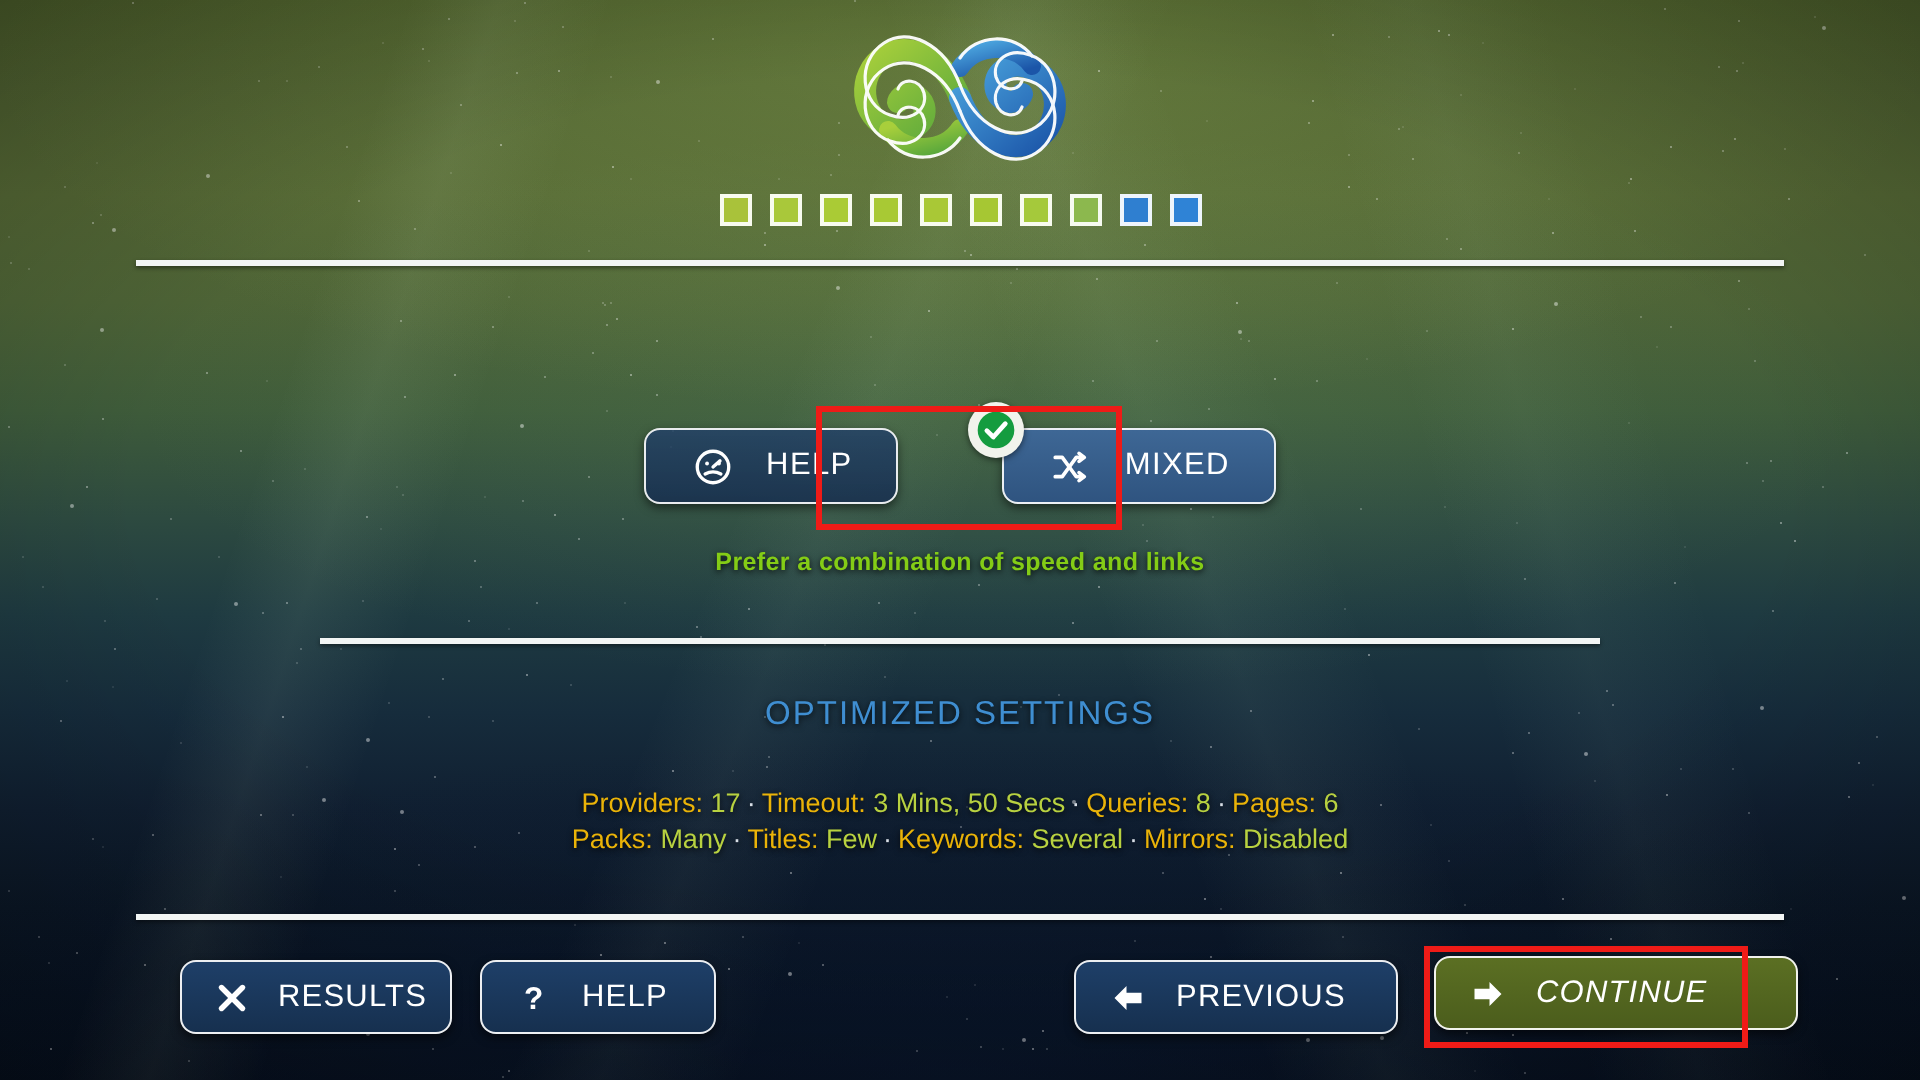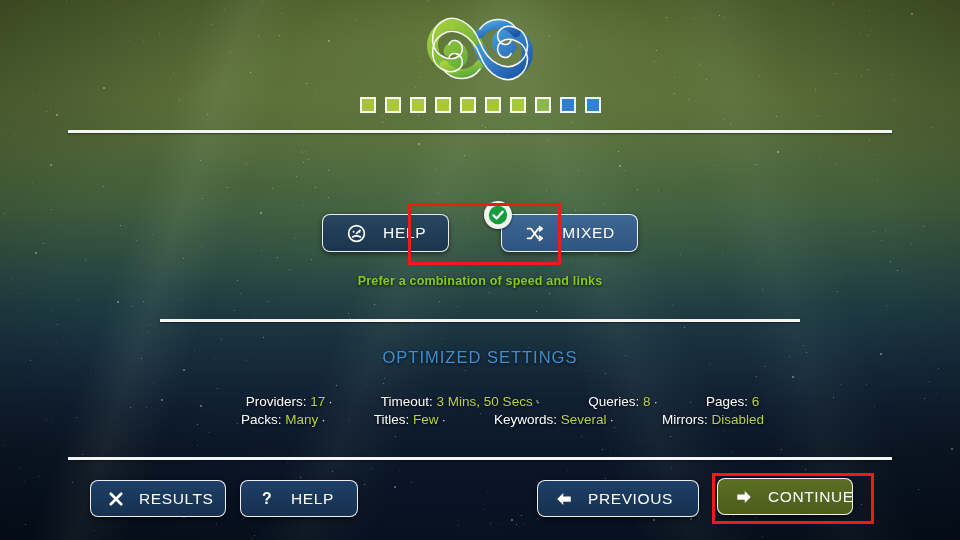--- a/index.html
+++ b/index.html
@@ -174,21 +174,21 @@
     position: absolute;
     left: 0; right: 0; top: 393px;
     text-align: center;
     color: #ffffff;
     font-size: 13.5px;
     line-height: 18px;
     text-shadow: 0 1px 3px rgba(0,0,0,0.85);
   }
   .settings .val  { color: #b8d140; }
   .settings .dot  { color: #d8dee6; padding: 0 3px; }
-  .settings .lbl  { color: #ffffff; margin-left: 45px; }
+  .settings .lbl  { color: #eab308; }
 
   
   .btn {
     position: absolute;
     display: flex; align-items: center;
     height: 37px;
     border-radius: 8px;
     border: 1.5px solid rgba(255,255,255,0.92);
     background: linear-gradient(to bottom, #1e3f68, #16304f);
     box-shadow: 0 2px 5px rgba(0,0,0,0.55);
@@ -200,21 +200,21 @@
     gap: 14px;
   }
   .btn.green {
     background: linear-gradient(to bottom, #5b6f23, #4b5d1c);
   }
   .btn .bicon { display: flex; align-items: center; justify-content: center; width: 20px; }
 
   #btn-cancel   { left: 90px;  top: 480px; width: 136px; }
   #btn-help     { left: 240px; top: 480px; width: 118px; }
   #btn-previous { left: 537px; top: 480px; width: 162px; }
-  #btn-continue { left: 717px; top: 478px; width: 136px; }
+  #btn-continue { left: 717px; top: 478px; width: 182px; font-style: italic; }
 </style>
 </head>
 <body>
 
 <div id="screen">
 
   <div class="bg-base"></div>
   <div class="bg-radial"></div>
   <div class="bg-streaks"></div>
   <div class="bg-speckle" id="speckle-layer">

